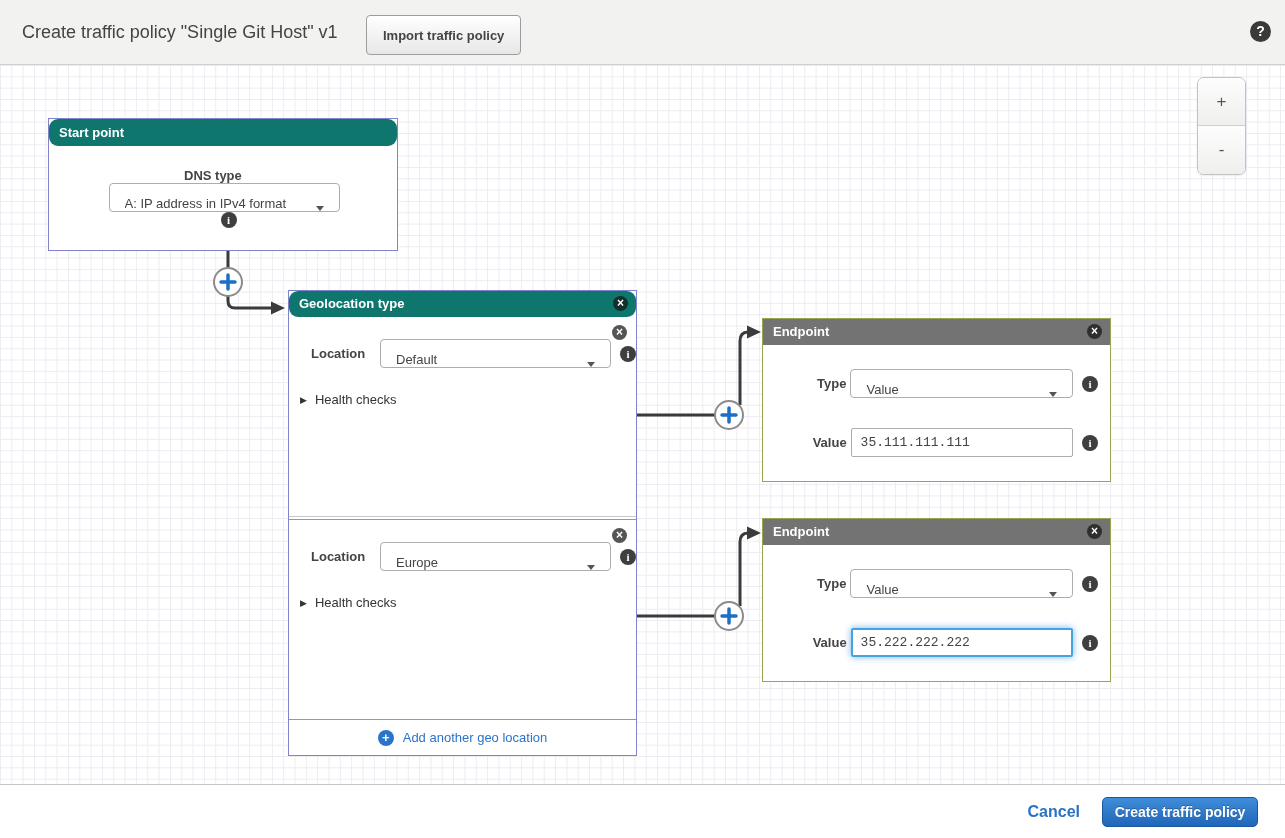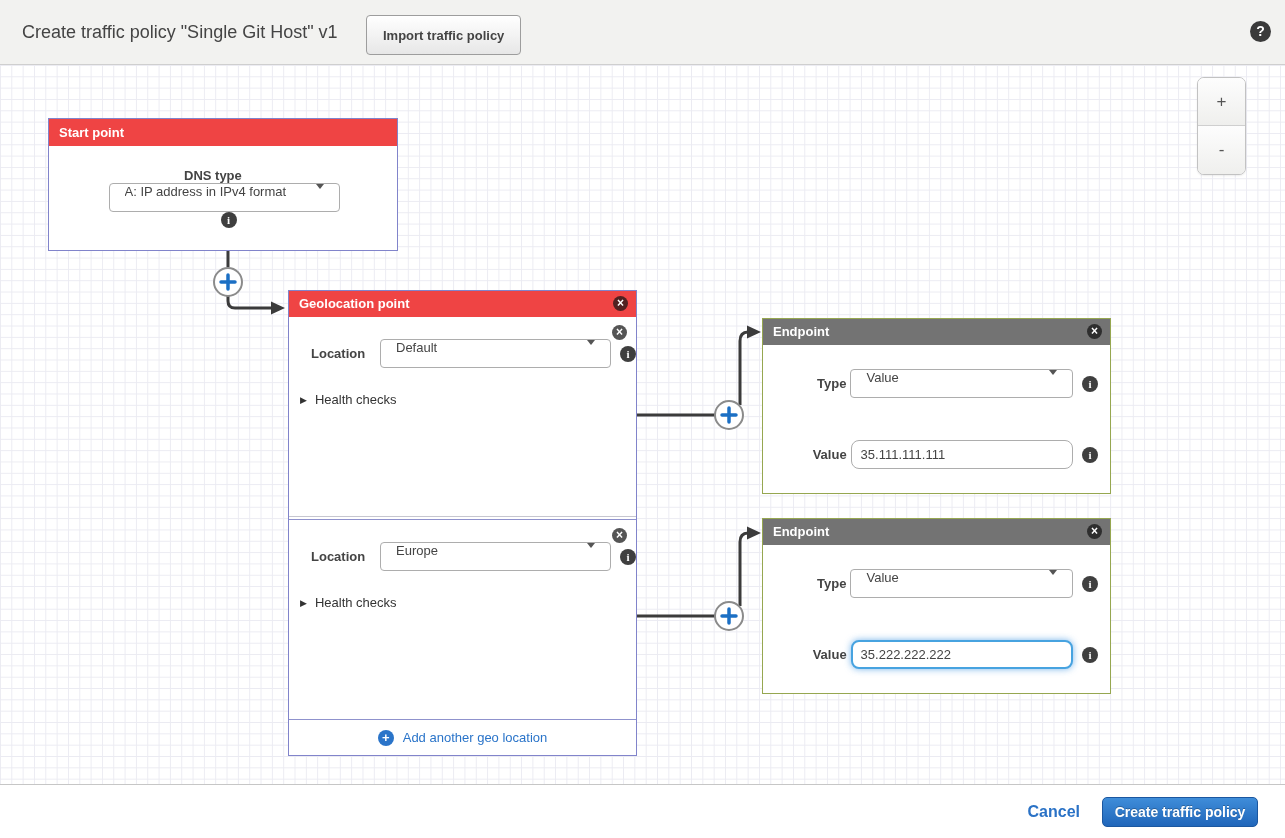--- a/index.html
+++ b/index.html
@@ -30,40 +30,40 @@
   
   .zoomctl { position:absolute; left:1197px; top:12px; width:49px; border:1px solid #c2c2c2;
     border-radius:7px; overflow:hidden; background:#fff; box-shadow:0 1px 2px rgba(0,0,0,.08); }
   .zoomctl button { display:block; width:100%; height:48px; border:none; background:linear-gradient(#fdfdfd,#efefed);
     font-size:17px; color:#555; cursor:pointer; font-family:"Liberation Sans",sans-serif; }
   .zoomctl button:first-child { border-bottom:1px solid #cfcfcf; }
 
   
   .node { position:absolute; background:#fff; border:1px solid #8184cb; }
   .node-header { height:26px; line-height:26px; padding:0 10px; color:#fff; font-size:13px; font-weight:bold; position:relative; }
-  .node.purple { border-color:#8184cb; } .node.purple .node-header { background:#ef4444; }
+  .node.purple { border-color:#8184cb; } .node.purple .node-header { background:#0f766e;border-radius:9px; }
   .node.green  { border-color:#96a750; } .node.green  .node-header { background:#737373; }
 
   .close-icon { position:absolute; width:15px; height:15px; border-radius:50%; background:rgba(20,20,20,.72);
     color:#fff; font-size:12px; line-height:14px; font-weight:bold; text-align:center; cursor:pointer; }
   .node-header .close-icon { right:8px; top:5px; }
 
   .info-icon { width:16px; height:16px; min-width:16px; border-radius:50%; background:#3f3f3f; color:#fff;
     font-family:"Liberation Serif",serif; font-style:normal; font-weight:bold; font-size:11px;
     line-height:16px; text-align:center; margin-left:9px; cursor:pointer; }
 
   .form-row { display:flex; align-items:center; }
   .form-label { font-size:13px; font-weight:bold; color:#444; }
   .select { height:29px; background:#fff; border:1px solid #adadad; border-radius:4px; display:flex;
-    align-items:flex-start; padding:0 15px; font-size:13px; color:#444; cursor:pointer; }
+    align-items:flex-end; padding:0 15px; font-size:13px; color:#444; cursor:pointer; }
   .select .sel-text { flex:1; overflow:hidden; white-space:nowrap; }
   .caret { width:0; height:0; border-left:4px solid transparent; border-right:4px solid transparent;
     border-top:5px solid #555; margin-left:6px; }
-  .textinput { height:29px; border:1px solid #adadad; border-radius:8px; padding:0 9px; font-size:13px;
-    color:#444; font-family:Liberation Sans, sans-serif; background:#fff; }
+  .textinput { height:29px; border:1px solid #adadad; border-radius:2px; padding:0 9px; font-size:13px;
+    color:#444; font-family:Liberation Mono, monospace; background:#fff; }
   .textinput.focused { border:2px solid #47a3e0; box-shadow:0 0 7px rgba(48,140,222,.65); padding:12px 8px; }
 
   
   .start-node { left:48px; top:53px; width:350px; }
   .start-node .node-header { height:27px; line-height:27px; }
   .start-node .node-body { padding:22px 12px 22px 14px; display:flex; align-items:center;flex-direction:column; }
   .start-node .form-label { width:64px; margin-right:16px; }
   .start-node .select { width:231px; }
 
   
@@ -78,21 +78,21 @@
   .tri-icon { font-size:9px; color:#333; margin-right:8px; }
   .health-label { font-size:13px; color:#333; }
   .geo-footer { height:36px; border-top:1px solid #8f92cd; display:flex; align-items:center; justify-content:center; }
   .add-link { display:flex; align-items:center; cursor:pointer; }
   .add-plus { width:16px; height:16px; border-radius:50%; background:#2a74c9; color:#fff; font-size:13px;
     font-weight:bold; line-height:15px; text-align:center; margin-right:9px; }
   .add-text { font-size:13px; color:#2a74c9; }
 
   
   .endpoint-node { width:349px; }
-  .endpoint-node .node-body { padding:24px 12px 24px 12px; display:flex; flex-direction:column; gap:42px; }
+  .endpoint-node .node-body { padding:24px 12px 24px 12px; display:flex; flex-direction:column; gap:30px; }
   .endpoint-node .form-label { width:75px; margin-right:2px; text-align:right; }
   .endpoint-node .select, .endpoint-node .textinput { width:232px; }
   .ep1 { left:762px; top:253px; }
   .ep2 { left:762px; top:453px; }
 
   
   .footer { position:absolute; left:0; top:786px; width:1285px; height:52px; background:#fff; }
   .cancel-link { position:absolute; right:205px; top:17px; font-size:16px; font-weight:bold; color:#2a72c6;
     cursor:pointer; text-decoration:none; }
   .btn-primary { position:absolute; right:27px; top:11px; height:30px; width:156px;
@@ -158,21 +158,21 @@
         <div class="select">
           <span class="sel-text">A: IP address in IPv4 format</span>
           <span class="caret"></span>
         </div>
         <div class="info-icon">i</div>
       </div>
     </div>
 
     <div class="node purple geo-node">
       <div class="node-header">
-        <span>Geolocation point</span>
+        <span>Geolocation type</span>
         <div class="close-icon">×</div>
       </div>
 
       <div class="geo-section">
         <div class="close-icon">×</div>
         <div class="form-row">
           <div class="form-label">Location</div>
           <div class="select">
             <span class="sel-text">Default</span>
             <span class="caret"></span>

